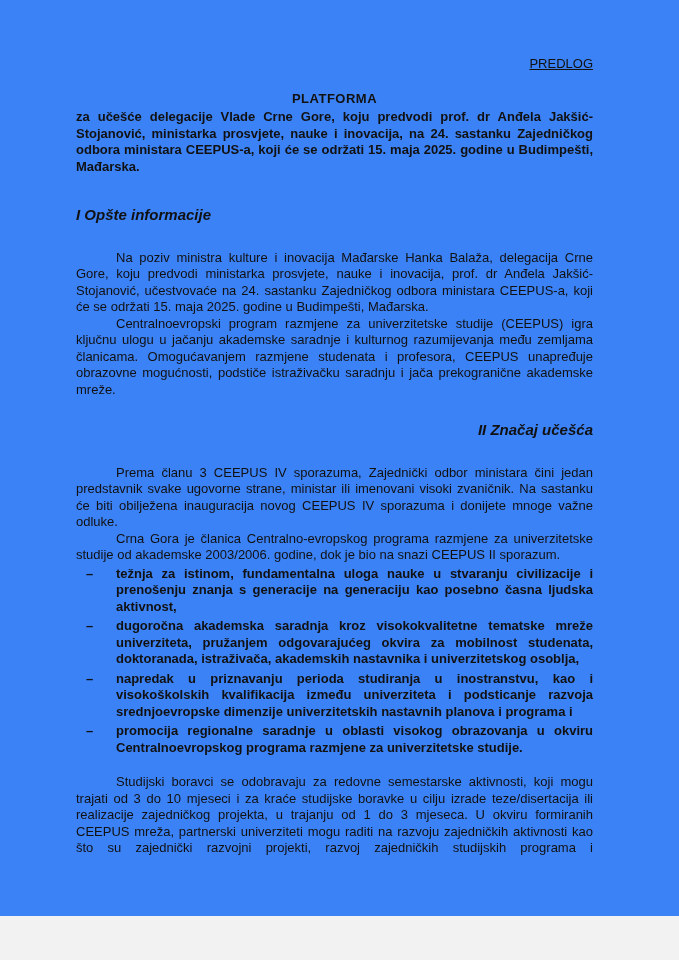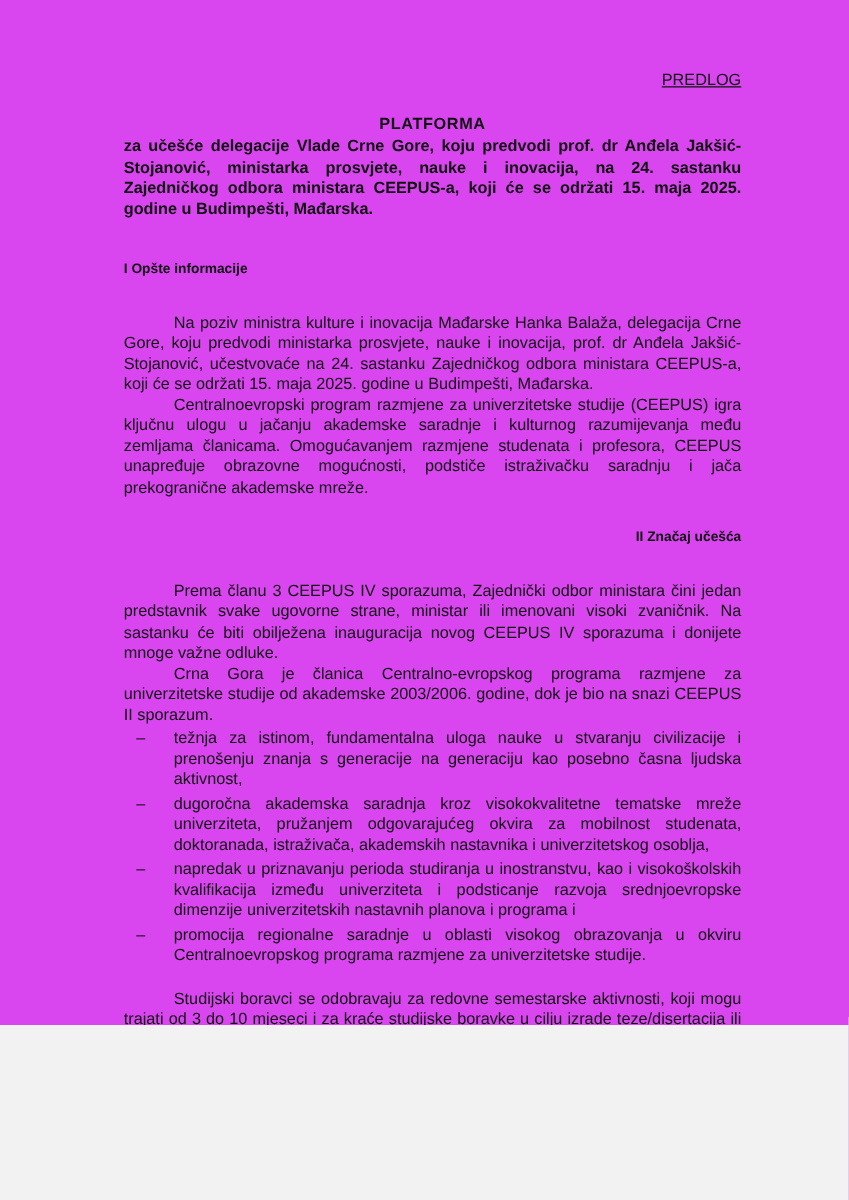--- a/index.html
+++ b/index.html
@@ -3,25 +3,25 @@
 <meta charset="utf-8">
 <style>
   html, body {
     margin: 0;
     padding: 0;
     background: #f2f2f2;
   }
   .page {
     position: relative;
     width: 679px;
-    height: 820px;
+    height: 916px;
     margin: 0 auto;
-    background: #d946ef;
+    background: #3b82f6;
     box-sizing: border-box;
-    padding: 56px 86px 40px 99px;
+    padding: 56px 86px 40px 76px;
     font-family: "Liberation Sans", "DejaVu Sans", sans-serif;
     font-size: 13px;
     line-height: 16.5px;
     color: #111111;
     overflow: hidden;
   }
   .doc-label {
     text-align: right;
     text-decoration: underline;
     margin-bottom: 18px;
@@ -33,41 +33,43 @@
     margin-bottom: 2px;
   }
   p {
     margin: 0;
     text-align: justify;
   }
   .intro {
     font-weight: bold;
   }
   .heading {
-    font-size: 11px;
+    font-size: 15px;
     font-weight: bold;
+    font-style: italic;
     margin: 32px 0 26px 0;
   }
   .heading.second {
     margin-top: 24px;
     text-align: right;
   }
   .indent {
     text-indent: 40px;
   }
   ul.bullets {
     list-style: none;
     margin: 2px 0 0 0;
     padding: 0;
   }
   ul.bullets li {
     position: relative;
     padding-left: 30px;
     margin: 0 0 3px 10px;
     text-align: justify;
+    font-weight: bold;
   }
   ul.bullets li .dash::before {
     content: "\2013";
     position: absolute;
     left: 0;
     top: 0;
   }
   .after-list {
     margin-top: 18px;
   }

